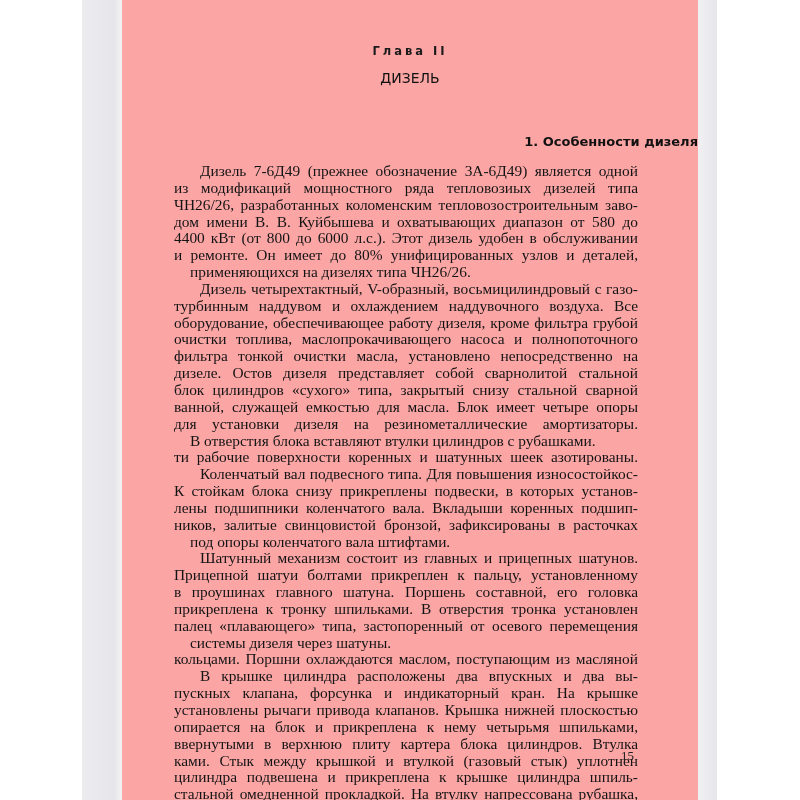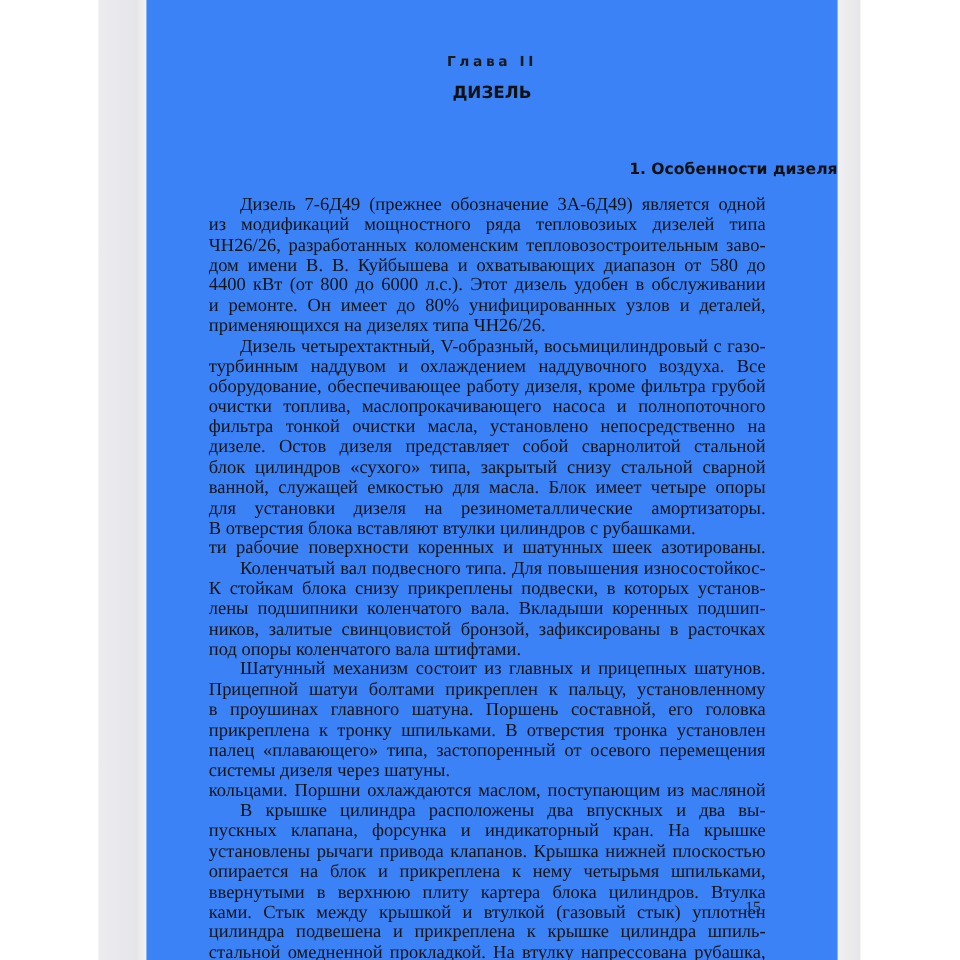--- a/index.html
+++ b/index.html
@@ -10,47 +10,47 @@
     .gutter-left {
       position: absolute; left: 82px; top: 0; width: 40px; height: 800px;
       background: linear-gradient(to right, #ececef, #e6e6ea 80%, #f2f2f4);
     }
     .gutter-right {
       position: absolute; left: 698px; top: 0; width: 19px; height: 800px;
       background: linear-gradient(to right, #f0f0f2, #e7e7eb);
     }
     .page {
       position: absolute; left: 122px; top: 0; width: 576px; height: 800px;
-      background: #3b82f6;
+      background: #fca5a5;
     }
     .chapter {
       position: absolute; left: 0; width: 576px; top: 44px; text-align: center;
       font-family: "DejaVu Sans", sans-serif; font-size: 11.5px; font-weight: bold;
       letter-spacing: 3px; color: #1a1a1a;
     }
     .chapter-title {
       position: absolute; left: 0; width: 576px; top: 70px; text-align: center;
-      font-family: "DejaVu Sans", sans-serif; font-size: 14px; font-weight: bold;
+      font-family: "DejaVu Sans", sans-serif; font-size: 14px; font-weight: normal;
       color: #111;
     }
     .section-title {
       position: absolute; left: 0; width: 576px; top: 134px; text-align: right;
       font-family: "DejaVu Sans", sans-serif; font-size: 13px; font-weight: bold;
       color: #111;
     }
     .body-text {
       position: absolute; left: 52px; top: 163px; width: 464px;
       font-family: "Liberation Serif", "DejaVu Serif", serif; font-size: 15.4px;
       line-height: 16.85px; color: #141414;
     }
     .line {
       display: block; white-space: nowrap; text-align: justify;
       text-align-last: justify; height: 16.85px; overflow: hidden;
     }
-    .line.last { text-align-last: left; }
+    .line.last { text-align-last: left; margin-left: 16px; }
     .line.indent { padding-left: 26px; }
     .page-number {
       position: absolute; right: 64px; top: 748px;
       font-family: "Liberation Serif", serif; font-size: 13px; color: #222;
     }
   </style>
 </head>
 <body>
 
 <div class="gutter-left"></div>

